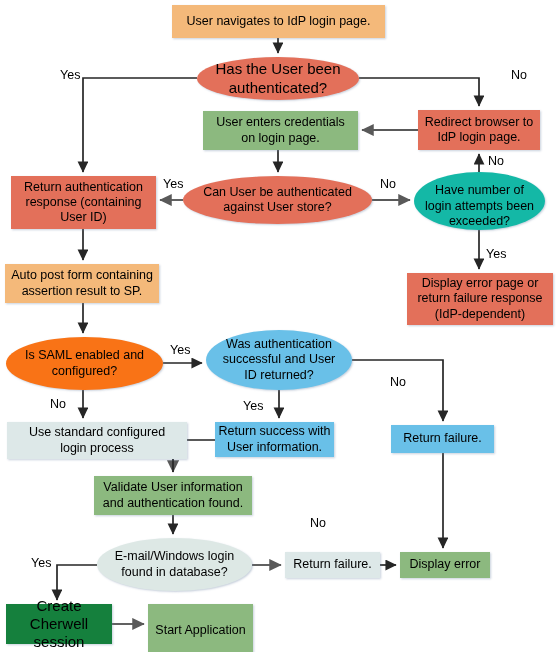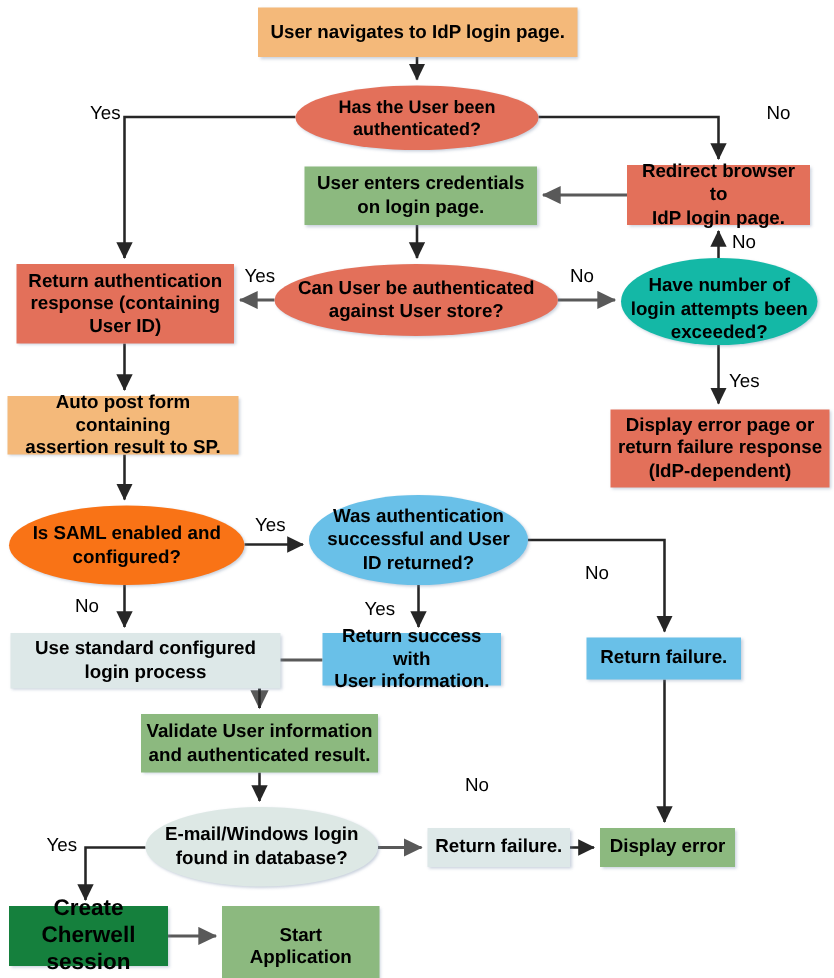--- a/index.html
+++ b/index.html
@@ -23,21 +23,20 @@
     position: absolute;
     display: flex;
     align-items: center;
     justify-content: center;
     text-align: center;
     color: #000000;
     line-height: 1.22;
     white-space: pre-line;
     padding: 1px 3px;
     z-index: 2;
-    font-weight: bold;
   }
   .rect { border-radius: 0; }
   .ellipse { border-radius: 50%; }
   .elabel {
     position: absolute;
     color: #000000;
     font-size: 12.5px;
     line-height: 1;
     z-index: 3;
     white-space: nowrap;
@@ -79,21 +78,21 @@
         <path d="M 173 515 L 173 534" fill="none" stroke="#262626" stroke-width="1.7" marker-end="url(#ah-dark)"></path>
         <path d="M 252 565 L 281 565" fill="none" stroke="#595959" stroke-width="1.9" marker-end="url(#ah-gray)"></path>
         <path d="M 380 565 L 396 565" fill="none" stroke="#262626" stroke-width="1.7" marker-end="url(#ah-dark)"></path>
         <path d="M 443 453 L 443 548" fill="none" stroke="#262626" stroke-width="1.7" marker-end="url(#ah-dark)"></path>
         <path d="M 97 565 L 57 565 L 57 600" fill="none" stroke="#262626" stroke-width="1.7" marker-end="url(#ah-dark)"></path>
         <path d="M 112 624 L 144 624" fill="none" stroke="#595959" stroke-width="1.9" marker-end="url(#ah-gray)"></path>
       </g>
   </svg>
   <div id="node-layer">
       <div class="node shadowed rect" style="left: 172px; top: 5px; width: 213px; height: 33px; background: rgb(244, 185, 122); font-size: 12.5px;"><span>User navigates to IdP login page.</span></div>
-      <div class="node shadowed ellipse" style="left: 197px; top: 57px; width: 162px; height: 43px; background: rgb(227, 112, 90); font-size: 12px;"><span>Has the User been
+      <div class="node shadowed ellipse" style="left: 197px; top: 57px; width: 162px; height: 43px; background: rgb(227, 112, 90); font-size: 15px;"><span>Has the User been
 authenticated?</span></div>
       <div class="node shadowed rect" style="left: 418px; top: 110px; width: 122px; height: 40px; background: rgb(227, 112, 90); font-size: 12.5px;"><span>Redirect browser to
 IdP login page.</span></div>
       <div class="node shadowed rect" style="left: 203px; top: 111px; width: 155px; height: 39px; background: rgb(140, 185, 127); font-size: 12.5px;"><span>User enters credentials
 on login page.</span></div>
       <div class="node shadowed ellipse" style="left: 183px; top: 176px; width: 189px; height: 48px; background: rgb(227, 112, 90); font-size: 12.5px;"><span>Can User be authenticated
 against User store?</span></div>
       <div class="node shadowed ellipse" style="left: 414px; top: 172px; width: 131px; height: 58px; background: #14b8a6; font-size: 12.5px; align-items: flex-end;"><span>Have number of
 login attempts been
 exceeded?</span></div>
@@ -109,21 +108,21 @@
 configured?</span></div>
       <div class="node shadowed ellipse" style="left: 206px; top: 330px; width: 146px; height: 60px; background: rgb(105, 192, 232); font-size: 12.5px;"><span>Was authentication
 successful and User
 ID returned?</span></div>
       <div class="node shadowed rect" style="left: 7px; top: 422px; width: 180px; height: 37px; background: rgb(221, 232, 232); font-size: 12.5px;"><span>Use standard configured
 login process</span></div>
       <div class="node shadowed rect" style="left: 215px; top: 422px; width: 119px; height: 35px; background: rgb(105, 192, 232); font-size: 12.5px; text-align: center;"><span>Return success with
 User information.</span></div>
       <div class="node shadowed rect" style="left: 391px; top: 425px; width: 103px; height: 28px; background: rgb(105, 192, 232); font-size: 12.5px;"><span>Return failure.</span></div>
       <div class="node shadowed rect" style="left: 94px; top: 476px; width: 158px; height: 39px; background: rgb(140, 185, 127); font-size: 12.5px;"><span>Validate User information
-and authenticated result.</span></div>
+and authentication found.</span></div>
       <div class="node shadowed ellipse" style="left: 97px; top: 538px; width: 155px; height: 53px; background: rgb(221, 232, 229); font-size: 12.5px;"><span>E-mail/Windows login
 found in database?</span></div>
       <div class="node shadowed rect" style="left: 285px; top: 552px; width: 95px; height: 26px; background: rgb(221, 232, 232); font-size: 12.5px;"><span>Return failure.</span></div>
       <div class="node shadowed rect" style="left: 400px; top: 552px; width: 90px; height: 26px; background: rgb(140, 185, 127); font-size: 12.5px;"><span>Display error</span></div>
       <div class="node shadowed rect" style="left: 6px; top: 604px; width: 106px; height: 40px; background: #15803d; font-size: 15px; justify-content: center;"><span>Create Cherwell
 session</span></div>
       <div class="node shadowed rect" style="left: 148px; top: 604px; width: 105px; height: 54px; background: rgb(140, 185, 127); font-size: 12.5px;"><span>Start Application</span></div>
     </div>
   <div id="label-layer">
       <span class="elabel" style="left: 60px; top: 69px;">Yes</span>

